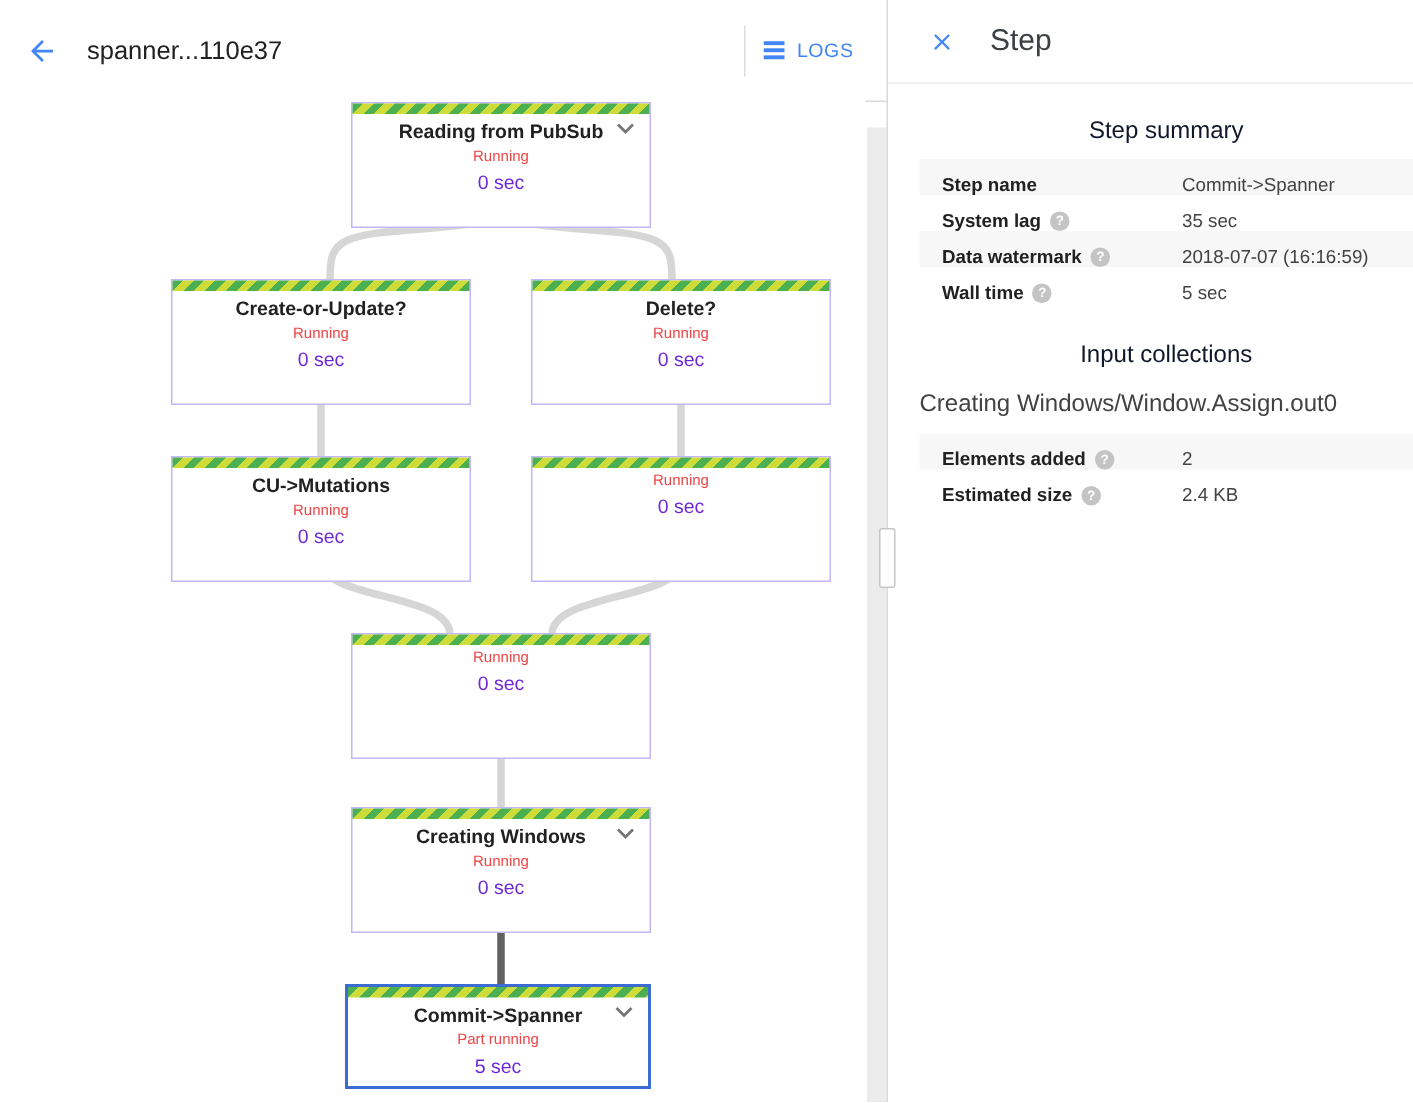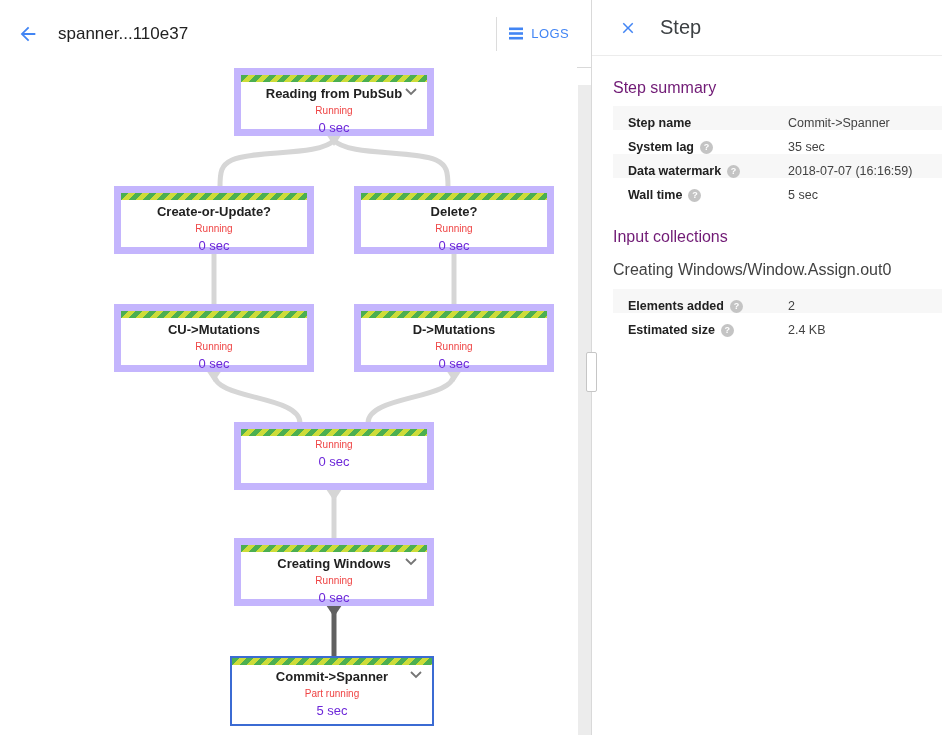--- a/index.html
+++ b/index.html
@@ -22,22 +22,22 @@
   .logs-sep { width:1px; height:34px; background:#dcdcdc; }
   .logs-btn { margin:0 22px 0 12px; border:none; background:none; cursor:pointer;
     display:flex; align-items:center; gap:7px; color:#4285f4;
     font-family:"Liberation Sans", sans-serif; font-size:13px; font-weight:normal; letter-spacing:.4px; }
 
   
   .graph-area { position:absolute; left:0; top:56px; width:577px; height:679px; background:#fff; overflow:hidden; }
   .edges { position:absolute; left:0; top:0; }
 
   .node {
-    position:absolute; width:200px; height:68px; background:#fff;
-    border:7px solid #c4b5fd; text-align:center; cursor:pointer;
+    position:absolute; width:200px; height:84px; background:#fff;
+    border:1px solid #c4b5fd; text-align:center; cursor:pointer;
   }
   .node .stripe { height:7px;
     background:repeating-linear-gradient(135deg, #4caf50 0, #4caf50 5px, #cddc39 5px, #cddc39 10px); }
   .node .n-title { margin-top:3px; font-size:13px; font-weight:bold; color:#212121; line-height:17px; white-space:nowrap; }
   .node .n-status { font-size:10px; color:#ef4444; line-height:17px; }
   .node .n-time { font-size:13px; color:#6d28d9; line-height:17px; }
   .node.selected { border:2px solid #3b6bd3; width:204px; height:70px; }
   .chev { position:absolute; right:10px; top:13px; line-height:0; cursor:pointer; }
 
   .scroll-track { position:absolute; left:578px; top:85px; width:13px; height:650px; background:#ececec; }
@@ -46,21 +46,21 @@
     background:#fff; border:1px solid #c6c6c6; border-radius:2px; z-index:6; cursor:col-resize; }
 
   
   .side-panel { position:absolute; left:592px; top:0; width:350px; height:735px; background:#fff; }
   .panel-header { height:56px; display:flex; align-items:center; border-bottom:1px solid #ececec; }
   .close-btn { margin-left:22px; width:28px; height:28px; border:none; background:none; cursor:pointer;
     display:flex; align-items:center; justify-content:center; }
   .panel-title { margin-left:18px; font-size:20px; color:#3c4043; }
 
   .panel-body { padding-left:21px; }
-  .section-heading { font-size:16px; font-weight:normal; color:#701a75; margin:23px 0 9px 0; }
+  .section-heading { font-size:16px; font-weight:normal; color:#0f172a; margin:23px 0 9px 0;text-align:center; }
   .kv-table { width:329px; }
   .kv-row { display:flex; align-items:flex-end; height:24px; padding-left:15px; font-size:12.5px; }
   .kv-row:nth-child(odd) { background:#f7f7f7; }
   .kv-label { width:160px; font-weight:bold; color:#212121; display:flex; align-items:center; gap:6px; }
   .kv-value { color:#424242; }
   .help { width:13px; height:13px; border-radius:50%; background:#c4c4c4; color:#fff;
     font-size:9px; font-weight:bold; display:inline-flex; align-items:center; justify-content:center;
     cursor:pointer; flex:none; }
   .collection-name { font-size:16px; color:#424242; margin:15px 0 10px 0; }
 </style>
@@ -144,21 +144,20 @@
 
     <div class="node" style="left:114px;top:248px;">
       <div class="stripe"></div>
       <div class="n-title">CU-&gt;Mutations</div>
       <div class="n-status">Running</div>
       <div class="n-time">0 sec</div>
     </div>
 
     <div class="node" style="left:354px;top:248px;">
       <div class="stripe"></div>
-      <div class="n-title">D-&gt;Mutations</div>
       <div class="n-status">Running</div>
       <div class="n-time">0 sec</div>
     </div>
 
     <div class="node" style="left:234px;top:366px;">
       <div class="stripe"></div>
       <div class="n-status">Running</div>
       <div class="n-time">0 sec</div>
     </div>
 

